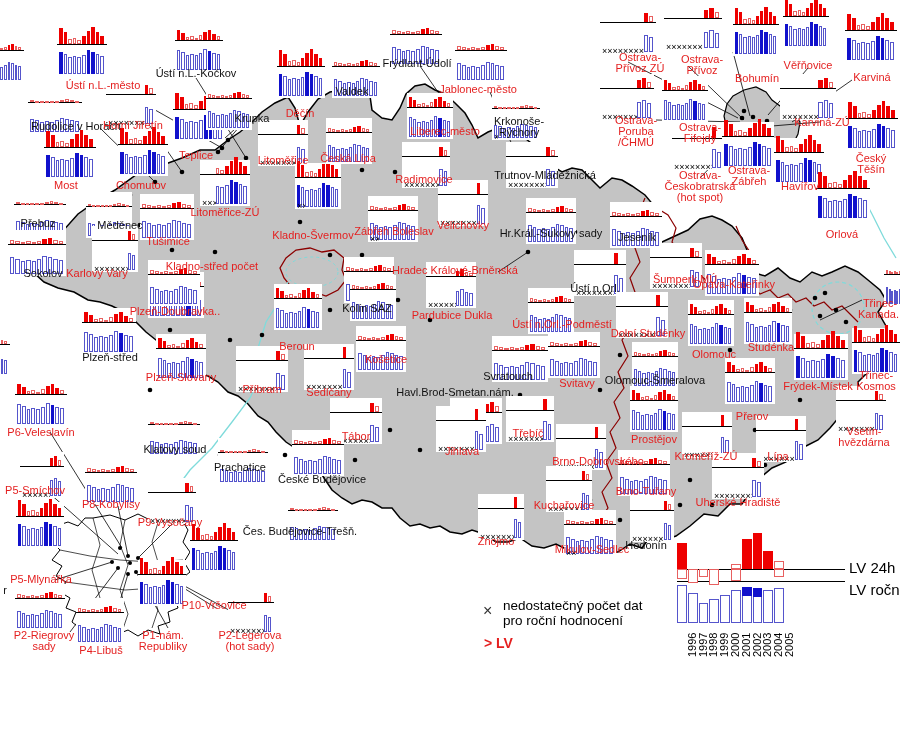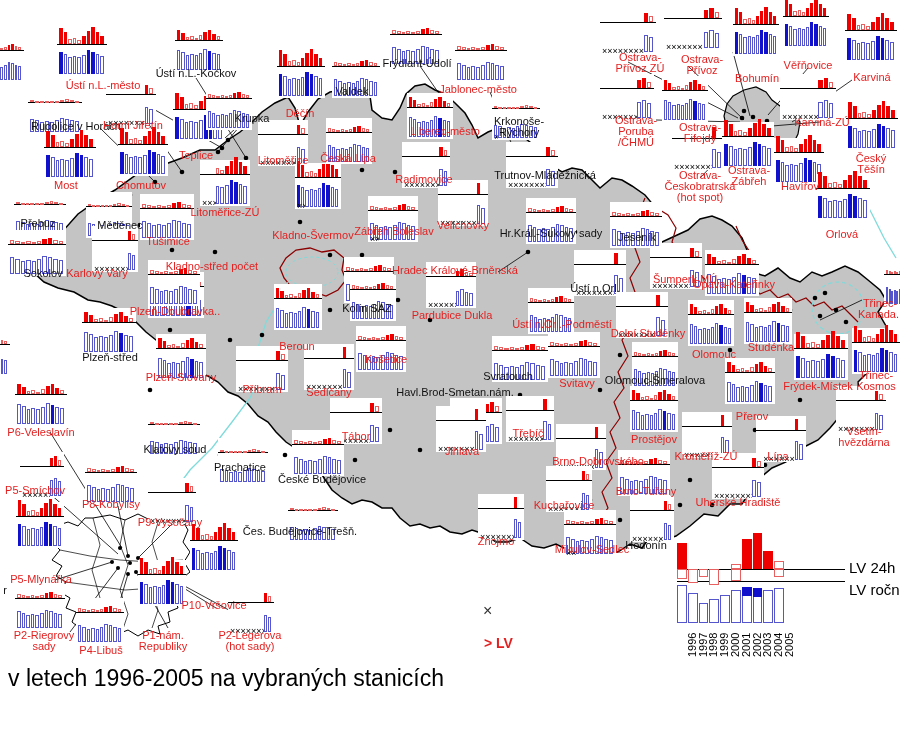--- a/index.html
+++ b/index.html
@@ -2077,24 +2077,27 @@
       <div class="bar" style="left: 75.6px; top: -10px; width: 9.8px; height: 36px; background: rgb(238, 0, 0);"></div>
       <div class="bar" style="left: 86.4px; top: 47px; width: 9.8px; height: 33px; background: rgb(255, 255, 255); border: 1px solid rgb(85, 85, 204);"></div>
       <div class="bar" style="left: 86.4px; top: 8px; width: 9.8px; height: 18px; background: rgb(238, 0, 0);"></div>
       <div class="bar" style="left: 97.2px; top: 45px; width: 9.8px; height: 35px; background: rgb(255, 255, 255); border: 1px solid rgb(85, 85, 204);"></div>
       <div class="bar" style="left: 97.2px; top: 18px; width: 9.8px; height: 8px; background: rgb(255, 255, 255); border: 1px solid rgb(232, 96, 96);"></div>
       <div class="bar" style="left: 97.2px; top: 26px; width: 9.8px; height: 8px; background: rgb(255, 255, 255); border: 1px solid rgb(232, 96, 96);"></div>
     </div>
   <div class="leg-label" style="left:849px;top:559px;">LV 24h</div>
   <div class="leg-label" style="left:849px;top:581px;">LV roční průměr</div>
   <div id="legend-insuff-x" style="left:483px;top:602px;">×</div>
+  <div id="legend-insuff" style="left:503px;top:598px;">
+    <div>nedostatečný počet dat</div>
+    <div>pro roční hodnocení</div>
+  </div>
   <div id="legend-gtlv" style="left:484px;top:635px;">&gt; LV</div>
 
   <div id="figure-title">
-    <div>v letech 1996-2005 na vybraných stanicích</div>
   </div>
 <div class="leg-year" style="left: 685.8px; top: 657px;">1996</div>
     <div class="leg-year" style="left: 696.6px; top: 657px;">1997</div>
     <div class="leg-year" style="left: 707.4px; top: 657px;">1998</div>
     <div class="leg-year" style="left: 718.2px; top: 657px;">1999</div>
     <div class="leg-year" style="left: 729px; top: 657px;">2000</div>
     <div class="leg-year" style="left: 739.8px; top: 657px;">2001</div>
     <div class="leg-year" style="left: 750.6px; top: 657px;">2002</div>
     <div class="leg-year" style="left: 761.4px; top: 657px;">2003</div>
     <div class="leg-year" style="left: 772.2px; top: 657px;">2004</div>

